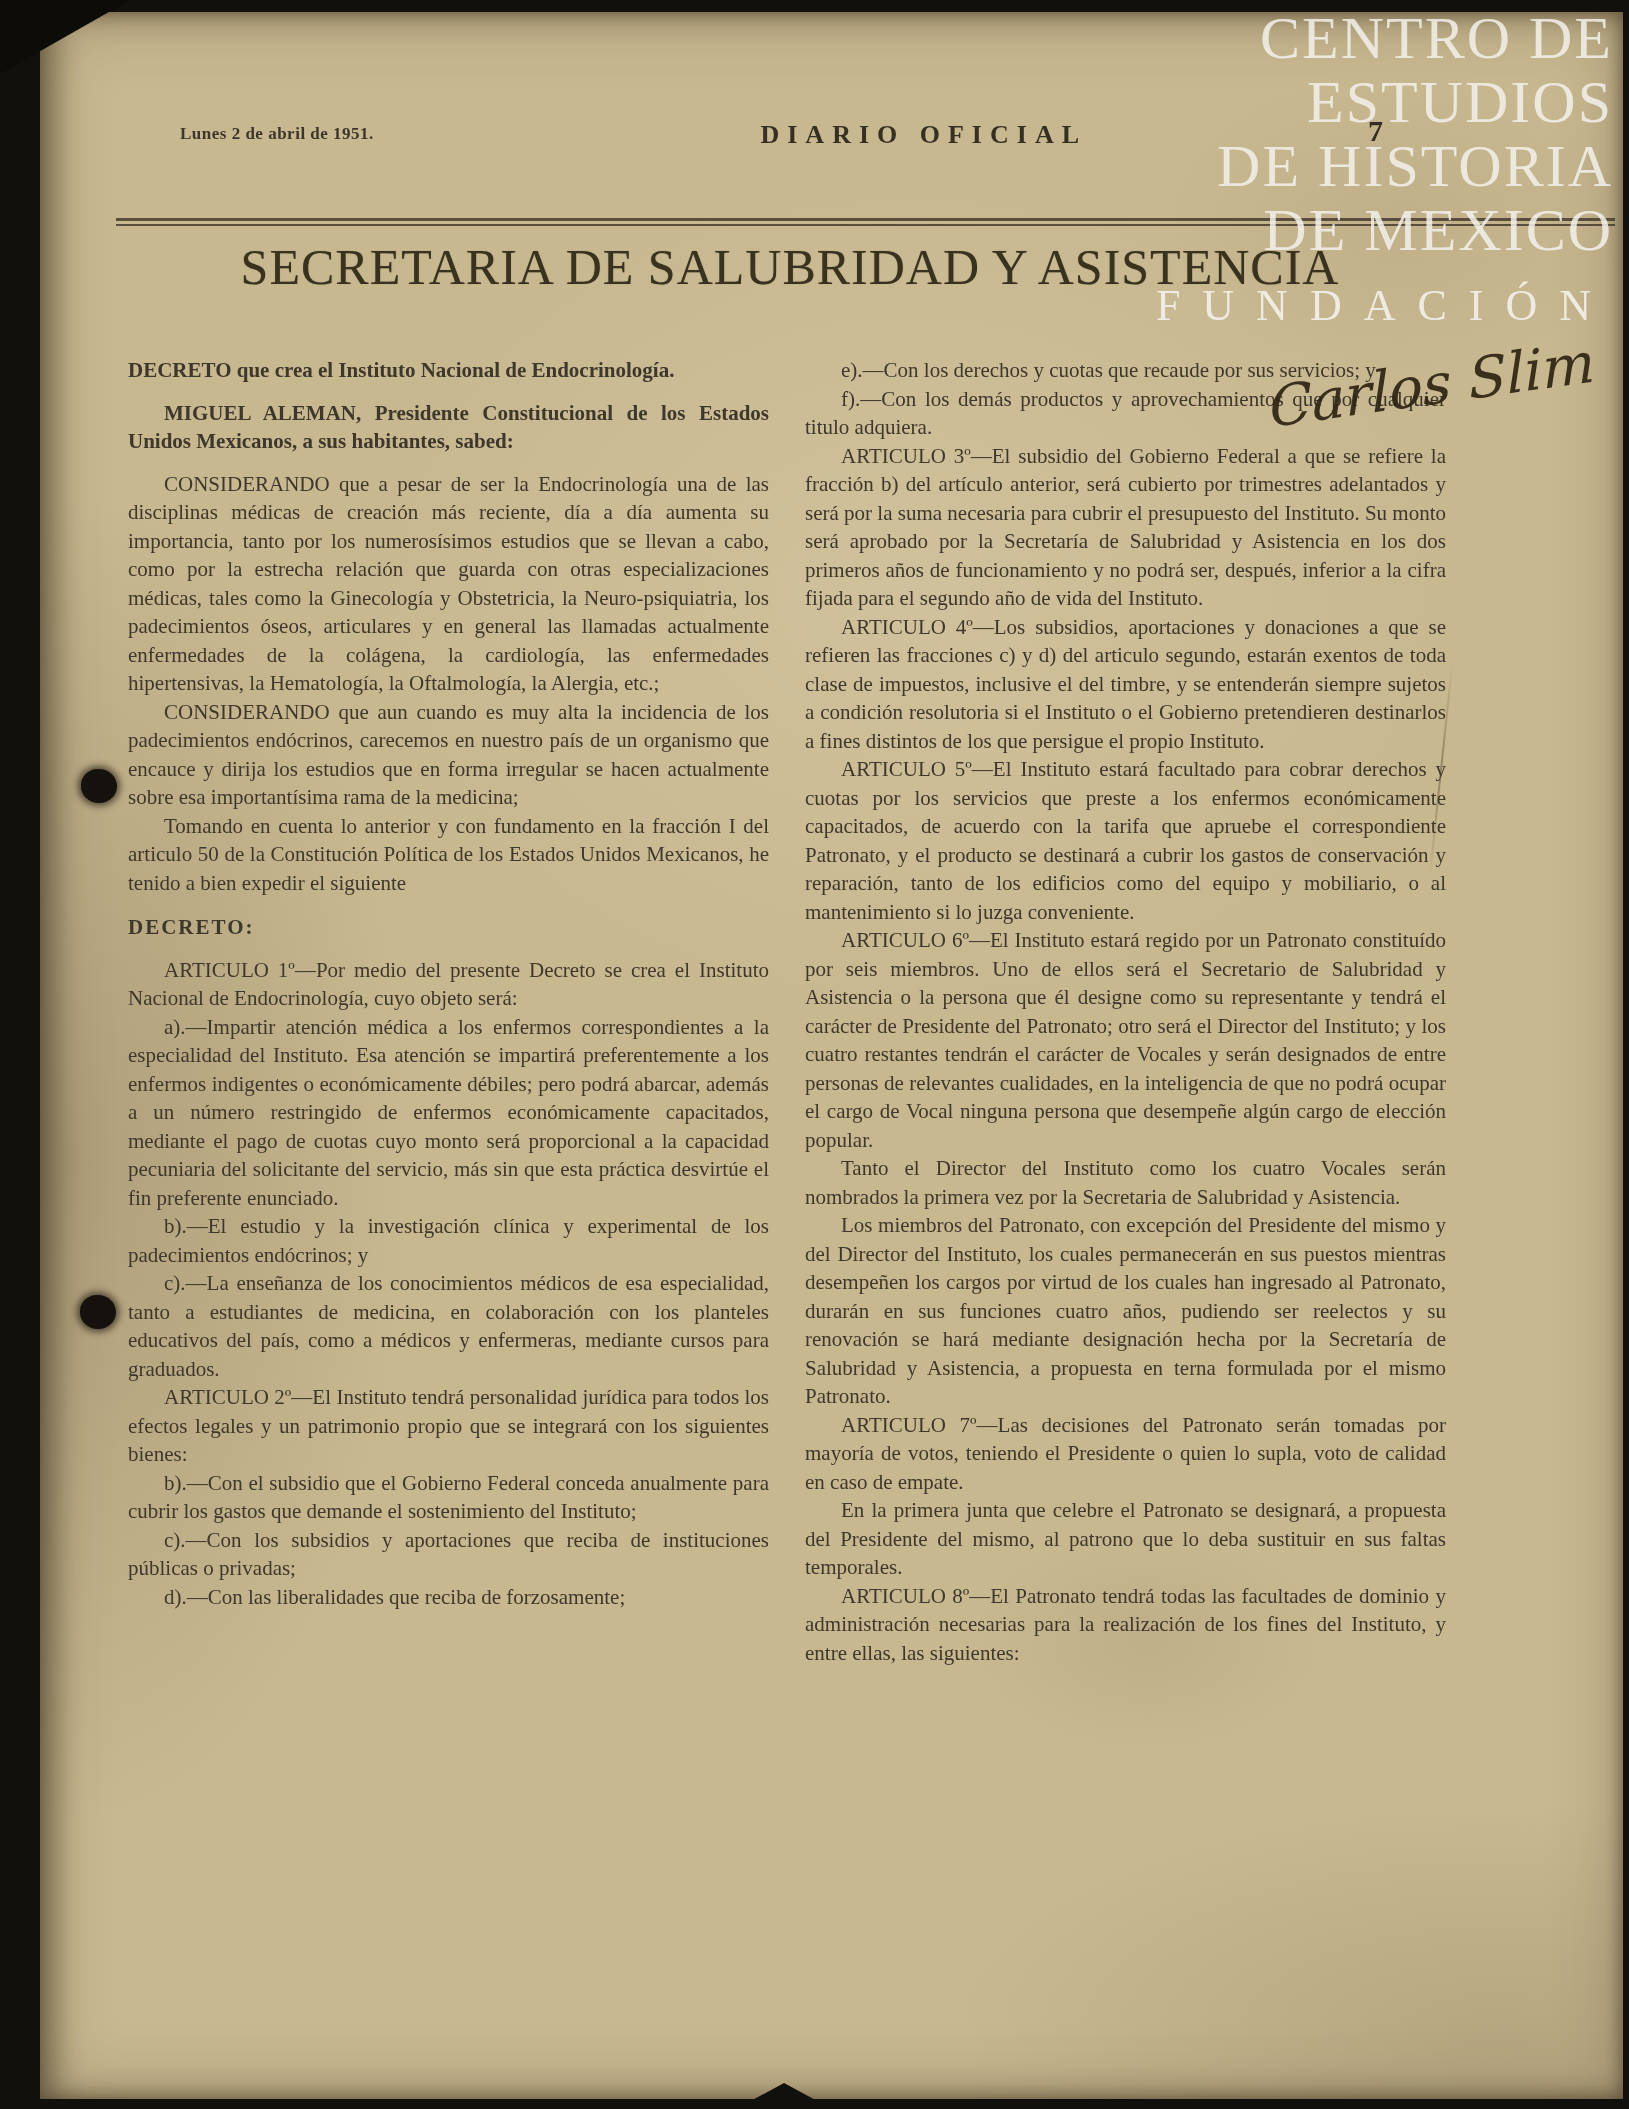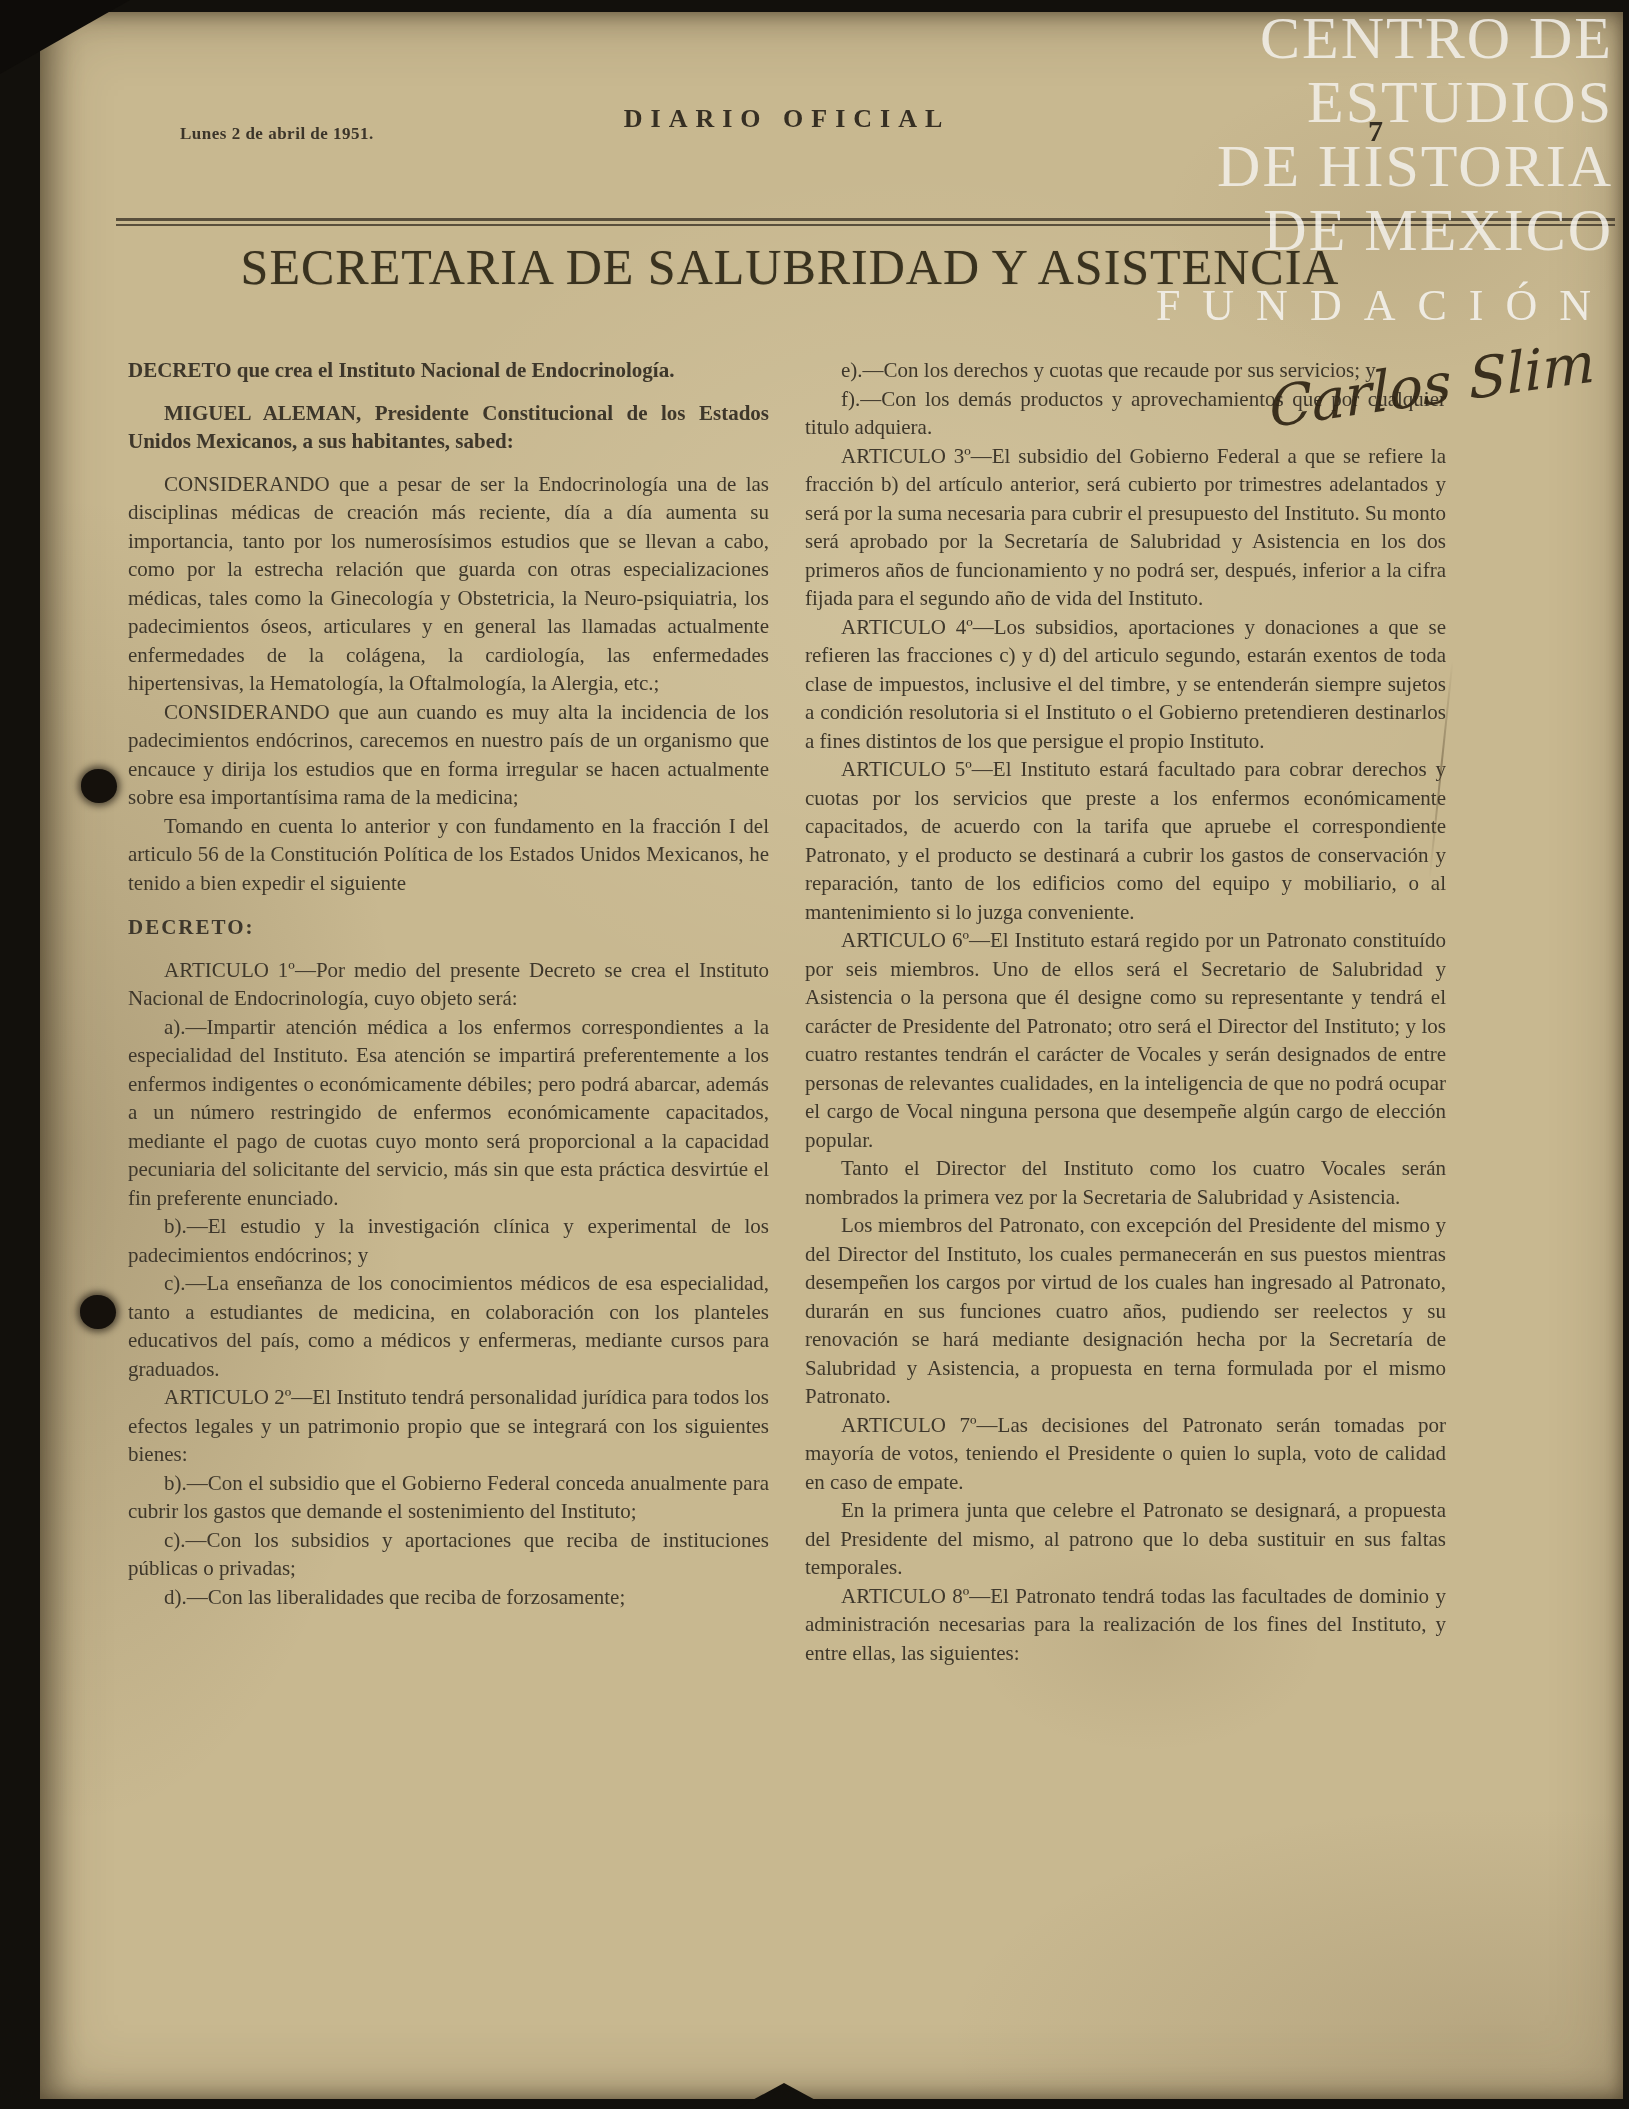--- a/index.html
+++ b/index.html
@@ -19,21 +19,21 @@
       radial-gradient(ellipse 900px 700px at 55% 28%, rgba(255,250,228,0.14), transparent 62%),
       radial-gradient(ellipse 480px 950px at 2% 55%, rgba(72,56,34,0.20), transparent 70%),
       radial-gradient(ellipse 760px 320px at 92% 97%, rgba(92,72,46,0.16), transparent 72%),
       radial-gradient(ellipse 340px 220px at 86% 10%, rgba(126,104,72,0.10), transparent 70%),
       radial-gradient(ellipse 250px 160px at 70% 78%, rgba(110,90,60,0.10), transparent 70%);
     box-shadow: inset 0 0 70px rgba(60,45,25,.32), inset 14px 0 28px rgba(40,30,15,.45), inset -4px 0 14px rgba(40,30,15,.35);
   }
 
   
   .hdr-date { position:absolute; top:112px; left:140px; font-size:17px; font-weight:bold; letter-spacing:.5px; color:#3c352a; }
-  .hdr-masthead { position:absolute; top:92px; left:447px; width:600px; text-align:center; font-size:26px; font-weight:bold; letter-spacing:8px; color:#362f23; }
+  .hdr-masthead { position:absolute; top:108px; left:447px; width:600px; text-align:right; font-size:26px; font-weight:bold; letter-spacing:8px; color:#362f23; }
   .hdr-page { position:absolute; top:102px; left:1328px; font-size:30px; font-weight:bold; color:#352e22; }
   .hdr-rule { position:absolute; top:206px; left:76px; right:8px; height:8px;
     border-top:3px solid #463d2e; border-bottom:2px solid #463d2e; opacity:.85; }
 
   
   .title { position:absolute; top:226px; left:80px; width:1340px; text-align:center;
     font-size:50px; font-weight:normal; letter-spacing:1px; color:#39321f;
     text-shadow:0 0 1px rgba(57,50,31,.4); }
 
   
@@ -82,21 +82,21 @@
     <div class="hdr-rule"></div>
 
     <h1 class="title">SECRETARIA DE SALUBRIDAD Y ASISTENCIA</h1>
 
     <div class="columns">
       <div class="col" id="col-left">
           <p class="para bold hang">DECRETO que crea el Instituto Nacional de Endocrinología.</p>
           <p class="para bold gap">MIGUEL ALEMAN, Presidente Constitucional de los Estados Unidos Mexicanos, a sus habitantes, sabed:</p>
           <p class="para  gap">CONSIDERANDO que a pesar de ser la Endocrinología una de las disciplinas médicas de creación más reciente, día a día aumenta su importancia, tanto por los numerosísimos estudios que se llevan a cabo, como por la estrecha relación que guarda con otras especializaciones médicas, tales como la Ginecología y Obstetricia, la Neuro-psiquiatria, los padecimientos óseos, articulares y en general las llamadas actualmente enfermedades de la colágena, la cardiología, las enfermedades hipertensivas, la Hematología, la Oftalmología, la Alergia, etc.;</p>
           <p class="para">CONSIDERANDO que aun cuando es muy alta la incidencia de los padecimientos endócrinos, carecemos en nuestro país de un organismo que encauce y dirija los estudios que en forma irregular se hacen actualmente sobre esa importantísima rama de la medicina;</p>
-          <p class="para">Tomando en cuenta lo anterior y con fundamento en la fracción I del articulo 56 de la Constitución Política de los Estados Unidos Mexicanos, he tenido a bien expedir el siguiente</p>
+          <p class="para">Tomando en cuenta lo anterior y con fundamento en la fracción I del articulo 50 de la Constitución Política de los Estados Unidos Mexicanos, he tenido a bien expedir el siguiente</p>
           <p class="para center">DECRETO:</p>
           <p class="para">ARTICULO 1º—Por medio del presente Decreto se crea el Instituto Nacional de Endocrinología, cuyo objeto será:</p>
           <p class="para">a).—Impartir atención médica a los enfermos correspondientes a la especialidad del Instituto. Esa atención se impartirá preferentemente a los enfermos indigentes o económicamente débiles; pero podrá abarcar, además a un número restringido de enfermos económicamente capacitados, mediante el pago de cuotas cuyo monto será proporcional a la capacidad pecuniaria del solicitante del servicio, más sin que esta práctica desvirtúe el fin preferente enunciado.</p>
           <p class="para">b).—El estudio y la investigación clínica y experimental de los padecimientos endócrinos; y</p>
           <p class="para">c).—La enseñanza de los conocimientos médicos de esa especialidad, tanto a estudiantes de medicina, en colaboración con los planteles educativos del país, como a médicos y enfermeras, mediante cursos para graduados.</p>
           <p class="para">ARTICULO 2º—El Instituto tendrá personalidad jurídica para todos los efectos legales y un patrimonio propio que se integrará con los siguientes bienes:</p>
           <p class="para">b).—Con el subsidio que el Gobierno Federal conceda anualmente para cubrir los gastos que demande el sostenimiento del Instituto;</p>
           <p class="para">c).—Con los subsidios y aportaciones que reciba de instituciones públicas o privadas;</p>
           <p class="para">d).—Con las liberalidades que reciba de forzosamente;</p>
         </div>

